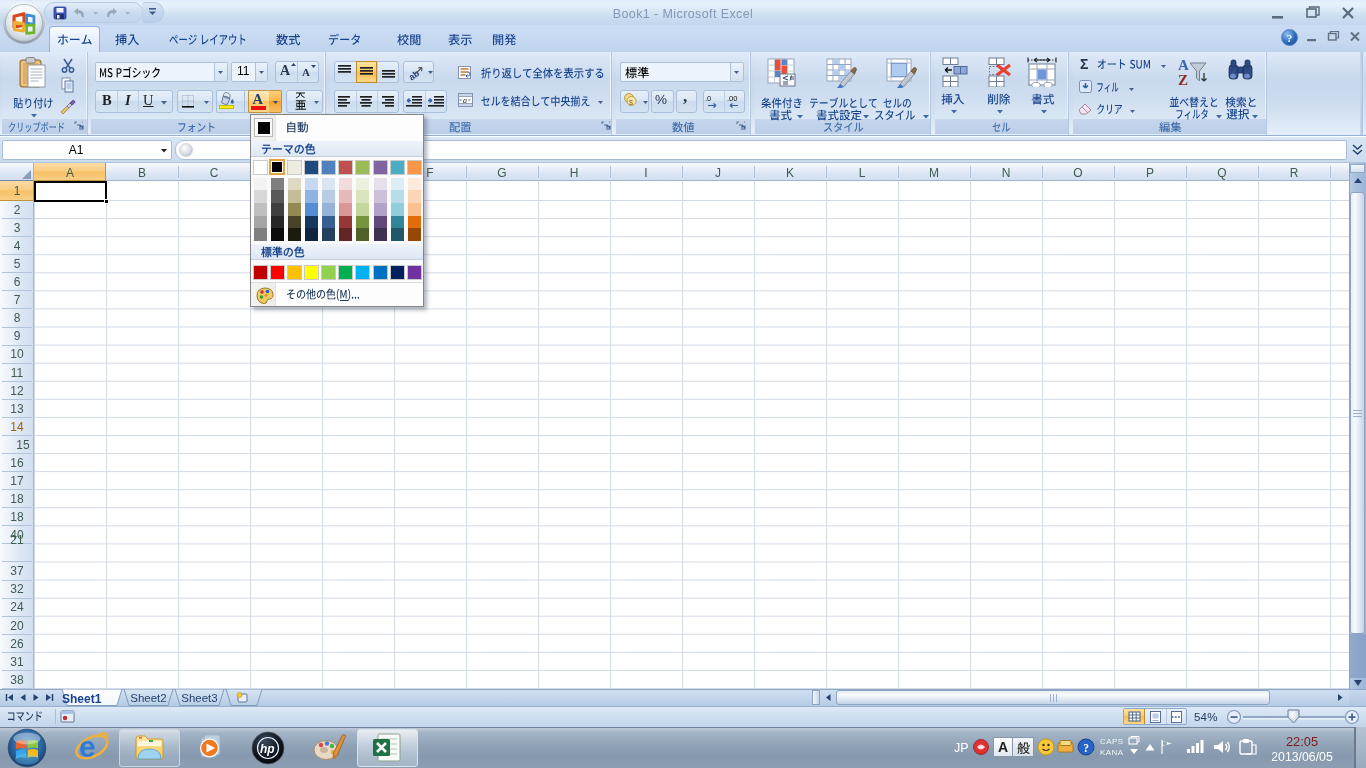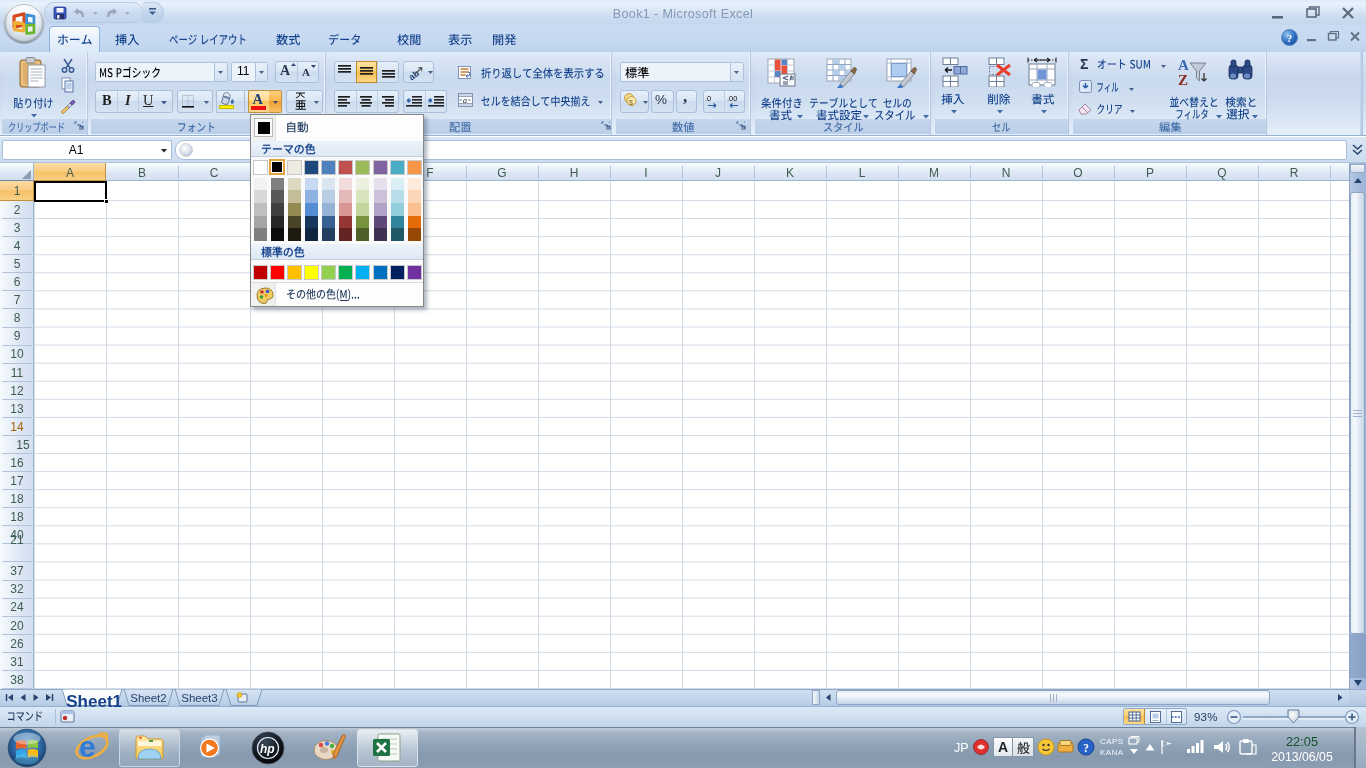--- a/index.html
+++ b/index.html
@@ -1170,21 +1170,21 @@
         <stop offset="0%" stop-color="#FFFFFF"></stop>
         <stop offset="100%" stop-color="#F2F7FC"></stop>
       </linearGradient>
 <linearGradient id="tabin" x1="0" y1="0" x2="0" y2="1">
         <stop offset="0%" stop-color="#D9E6F4"></stop>
         <stop offset="100%" stop-color="#B9CEE7"></stop>
       </linearGradient>
     </defs>
 <path d="M0 0 L60 0 L55 16.5 L5 16.5 Z" fill="url(#tabact)" stroke="#7F9DB9" stroke-width="1"></path>
   </svg>
-<div class="a" style="left:62px;top:691.5px;width:60px;text-align:right;font-size:17px;color:#15428B;font-weight:700;z-index:4">Sheet1</div>
+<div class="a" style="left:62px;top:691.5px;width:60px;text-align:left;font-size:12px;color:#15428B;font-weight:700;z-index:4">Sheet1</div>
 <svg class="a" style="left:124px;top:689px;z-index:2" width="49" height="17" viewBox="0 0 49 17">
 <defs>
       <linearGradient id="tabact" x1="0" y1="0" x2="0" y2="1">
         <stop offset="0%" stop-color="#FFFFFF"></stop>
         <stop offset="100%" stop-color="#F2F7FC"></stop>
       </linearGradient>
 <linearGradient id="tabin" x1="0" y1="0" x2="0" y2="1">
         <stop offset="0%" stop-color="#D9E6F4"></stop>
         <stop offset="100%" stop-color="#B9CEE7"></stop>
       </linearGradient>
@@ -1255,21 +1255,21 @@
 <div class="a" style="left:1166px;top:709px;width:1px;height:15px;background:#B6C9E0"></div>
 <svg class="a" style="left:1149px;top:711px" width="14" height="12" viewBox="0 0 14 12">
     <rect x="1.5" y="0.5" width="10" height="11" fill="#fff" stroke="#44618C" stroke-width="0.9"></rect>
 <rect x="3.5" y="2.5" width="6" height="5" fill="#B9CCE8"></rect>
     <path d="M3.5 9.5 h6" stroke="#8AA0C0" stroke-width="0.9"></path>
   </svg>
 <svg class="a" style="left:1170px;top:711px" width="14" height="12" viewBox="0 0 14 12">
     <rect x="1.5" y="0.5" width="10" height="11" fill="#fff" stroke="#44618C" stroke-width="0.9"></rect>
 <path d="M1.5 6 h10" stroke="#3C66B0" stroke-width="1.4" stroke-dasharray="2,1.2"></path>
   </svg>
-<div class="a" style="left:1194px;top:710.5px;font-family:'Liberation Sans',sans-serif;font-size:11.5px;font-weight:400;color:#1E395B;white-space:nowrap;letter-spacing:0.2px;">93%</div>
+<div class="a" style="left:1194px;top:710.5px;font-family:'Liberation Sans',sans-serif;font-size:11.5px;font-weight:400;color:#1E395B;white-space:nowrap;letter-spacing:0.2px;">54%</div>
 <svg class="a" style="left:1226px;top:709px" width="16" height="16" viewBox="0 0 16 16">
     <circle cx="8" cy="8" r="6.5" fill="#E4EDF8" stroke="#7F99BC" stroke-width="1.2"></circle>
 <rect x="4.5" y="7.2" width="7" height="1.7" fill="#44618C"></rect>
   </svg>
 <div class="a" style="left:1243px;top:716px;width:102px;height:1.6px;background:#8FA6C4;box-shadow:0 1.6px #E8F0F8"></div>
 <svg class="a" style="left:1287px;top:709px" width="13" height="16" viewBox="0 0 13 16">
     <path d="M1 1 H12 V8 L6.5 14 L1 8 Z" fill="url(#knob)" stroke="#63809F" stroke-width="1"></path>
   </svg>
 <svg class="a" style="left:1344px;top:709px" width="16" height="16" viewBox="0 0 16 16">
     <circle cx="8" cy="8" r="6.5" fill="#E4EDF8" stroke="#7F99BC" stroke-width="1.2"></circle>
@@ -1414,21 +1414,21 @@
   </svg>
 <svg class="a" style="left:1211px;top:738px" width="20" height="18" viewBox="0 0 20 18">
     <path d="M3 7 H7 L12 3 V15 L7 11 H3 Z" fill="#fff"></path>
 <path d="M14.5 6 Q17 9 14.5 12 M16.5 4 Q20 9 16.5 14" stroke="#fff" stroke-width="1.4" fill="none"></path>
   </svg>
 <svg class="a" style="left:1238px;top:737px" width="20" height="20" viewBox="0 0 20 20">
     <rect x="2" y="4" width="12" height="13" rx="1.5" fill="none" stroke="#fff" stroke-width="1.4"></rect>
 <rect x="5" y="2" width="6" height="4" rx="1" fill="#fff"></rect>
 <path d="M14 8 L18 8 L18 17 L8 17" stroke="#fff" stroke-width="1.2" fill="none"></path>
   </svg>
-<div class="a" style="left:1302px;top:733.5px;font-family:'Liberation Sans',sans-serif;font-size:12.8px;font-weight:400;color:#14532d;white-space:nowrap;transform:translateX(-50%);">22:05</div>
+<div class="a" style="left:1302px;top:733.5px;font-family:'Liberation Sans',sans-serif;font-size:12.8px;font-weight:400;color:#7f1d1d;white-space:nowrap;transform:translateX(-50%);">22:05</div>
 <div class="a" style="left:1302px;top:749.5px;font-family:'Liberation Sans',sans-serif;font-size:12.3px;font-weight:400;color:#fff;white-space:nowrap;transform:translateX(-50%);">2013/06/05</div>
 <div class="a" style="left:1354px;top:727px;width:12px;height:41px;border-left:2px solid #6A7A8C;
  background:linear-gradient(180deg,#B4C2D2,#98AABE)"></div>
 <div class="a" style="left:250px;top:113.5px;width:174px;height:193px;background:#FAFAFA;
  border:1px solid #868686;box-shadow:2.5px 2.5px 4px rgba(80,90,110,0.45);z-index:50"></div>
 <div class="a" style="left:251px;top:114.5px;width:172px;height:26px;background:#FDFDFD;z-index:51"></div>
 <div class="a" style="left:251px;top:114.5px;width:24px;height:26px;background:linear-gradient(90deg,#F3F3F1,#EDEDEB);z-index:51"></div>
 <div class="a" style="left:275px;top:114.5px;width:1px;height:26px;background:#E2E2E2;z-index:51"></div>
 <div class="a" style="left:254px;top:117.5px;width:19px;height:19px;background:#FDFDFD;border:1px solid #B8B8B8;z-index:51"></div>
 <div class="a" style="left:258px;top:121.5px;width:12px;height:12px;background:#000;z-index:51"></div>

